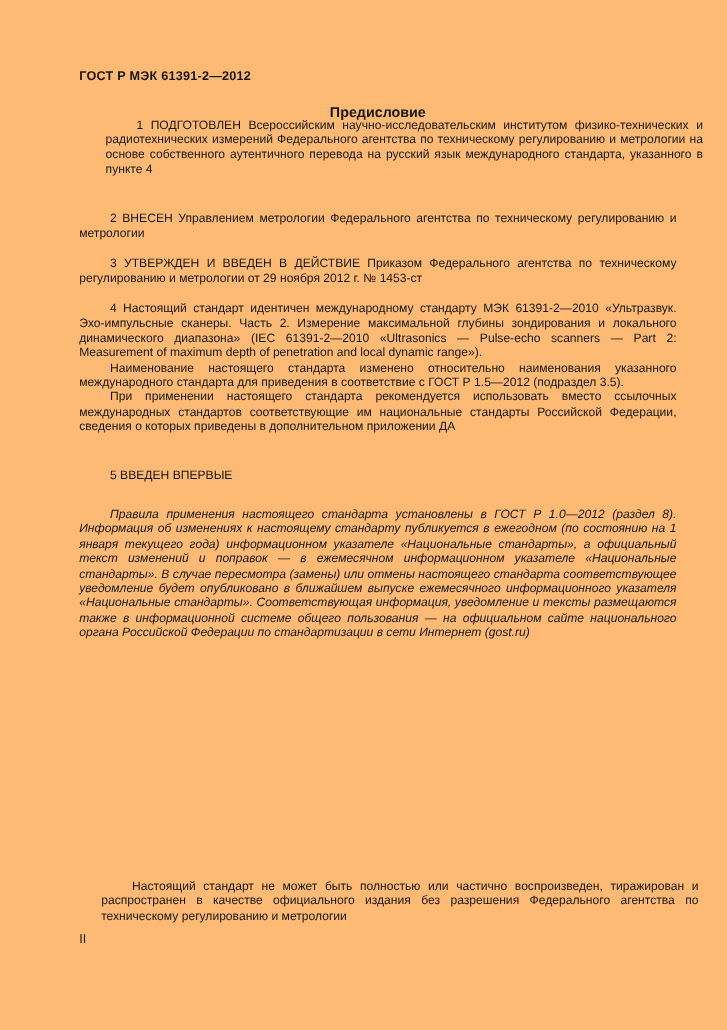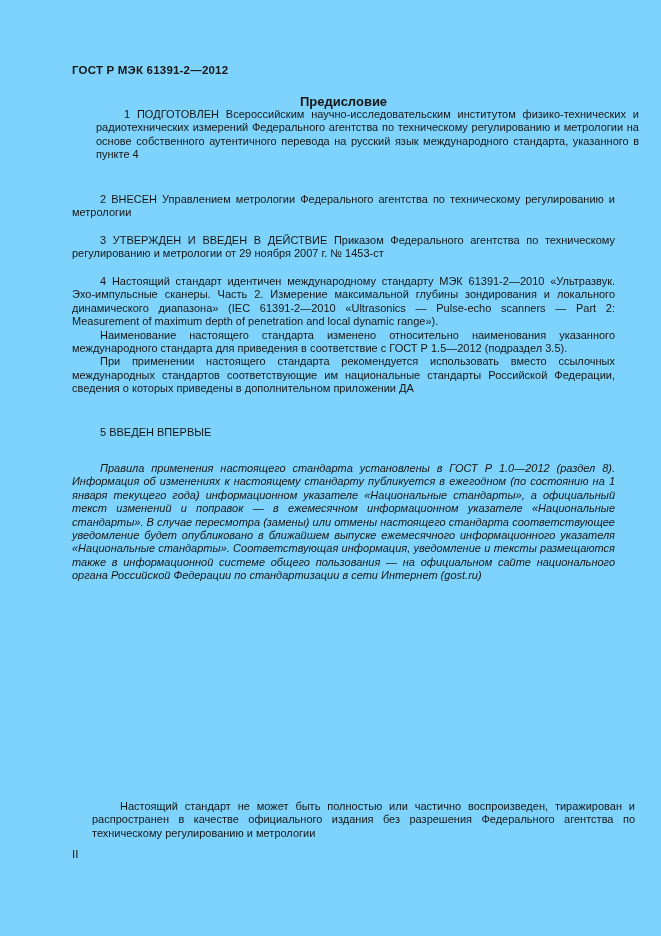--- a/index.html
+++ b/index.html
@@ -4,21 +4,21 @@
 <style>
   html, body {
     margin: 0;
     padding: 0;
     background: #ffffff;
   }
   .page {
     position: relative;
     width: 661px;
     height: 936px;
-    background: #7dd3fc;
+    background: #fdba74;
     color: #161616;
     font-family: "Liberation Sans", sans-serif;
     font-size: 11px;
     line-height: 13.4px;
     overflow: hidden;
   }
   .col {
     position: absolute;
     left: 72px;
     width: 543px;
@@ -68,21 +68,21 @@
 <div class="page">
 
   <div class="col doc-code">ГОСТ Р МЭК 61391-2—2012</div>
 
   <div class="col section-title">Предисловие</div>
 
   <p class="col para clause-1">1  ПОДГОТОВЛЕН Всероссийским научно-исследовательским институтом физико-технических и радиотехнических измерений Федерального агентства по техническому регулированию и метрологии на основе собственного аутентичного перевода на русский язык международного стандарта, указанного в пункте 4</p>
 
   <p class="col para clause-2">2  ВНЕСЕН Управлением метрологии Федерального агентства по техническому регулированию и метрологии</p>
 
-  <p class="col para clause-3">3  УТВЕРЖДЕН  И  ВВЕДЕН  В  ДЕЙСТВИЕ  Приказом Федерального агентства по техническому регулированию и метрологии от 29 ноября 2007 г. № 1453-ст</p>
+  <p class="col para clause-3">3  УТВЕРЖДЕН  И  ВВЕДЕН  В  ДЕЙСТВИЕ  Приказом Федерального агентства по техническому регулированию и метрологии от 29 ноября 2012 г. № 1453-ст</p>
 
   <div class="col clause-4-group">
     <p class="para">4  Настоящий стандарт идентичен международному стандарту МЭК 61391-2—2010 «Ультразвук. Эхо-импульсные сканеры. Часть 2. Измерение максимальной глубины зондирования и локального динамического диапазона» (IEC 61391-2—2010 «Ultrasonics — Pulse-echo scanners — Part 2: Measurement of maximum depth of penetration and local dynamic range»).</p>
     <p class="para">Наименование настоящего стандарта изменено относительно наименования указанного международного стандарта для приведения в соответствие с ГОСТ Р 1.5—2012 (подраздел 3.5).</p>
     <p class="para">При применении настоящего стандарта рекомендуется использовать вместо ссылочных международных стандартов соответствующие им национальные стандарты Российской Федерации, сведения о которых приведены в дополнительном приложении ДА</p>
   </div>
 
   <div class="col clause-5">5  ВВЕДЕН ВПЕРВЫЕ</div>
 
   <p class="col para app-note">Правила применения настоящего стандарта установлены в ГОСТ Р 1.0—2012 (раздел 8). Информация об изменениях к настоящему стандарту публикуется в ежегодном (по состоянию на 1 января текущего года) информационном указателе «Национальные стандарты», а официальный текст изменений и поправок — в ежемесячном информационном указателе «Национальные стандарты». В случае пересмотра (замены) или отмены настоящего стандарта соответствующее уведомление будет опубликовано в ближайшем выпуске ежемесячного информационного указателя «Национальные стандарты». Соответствующая информация, уведомление и тексты размещаются также в информационной системе общего пользования — на официальном сайте национального органа Российской Федерации по стандартизации в сети Интернет (gost.ru)</p>

